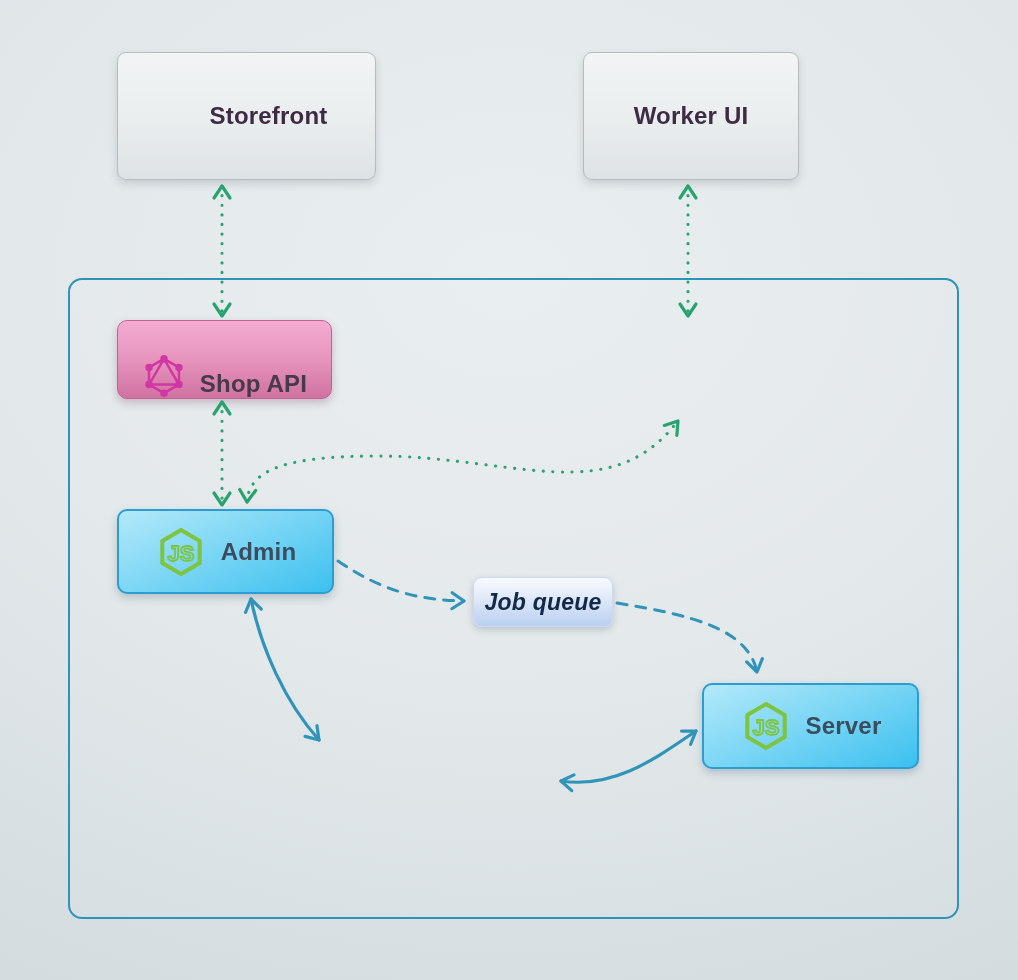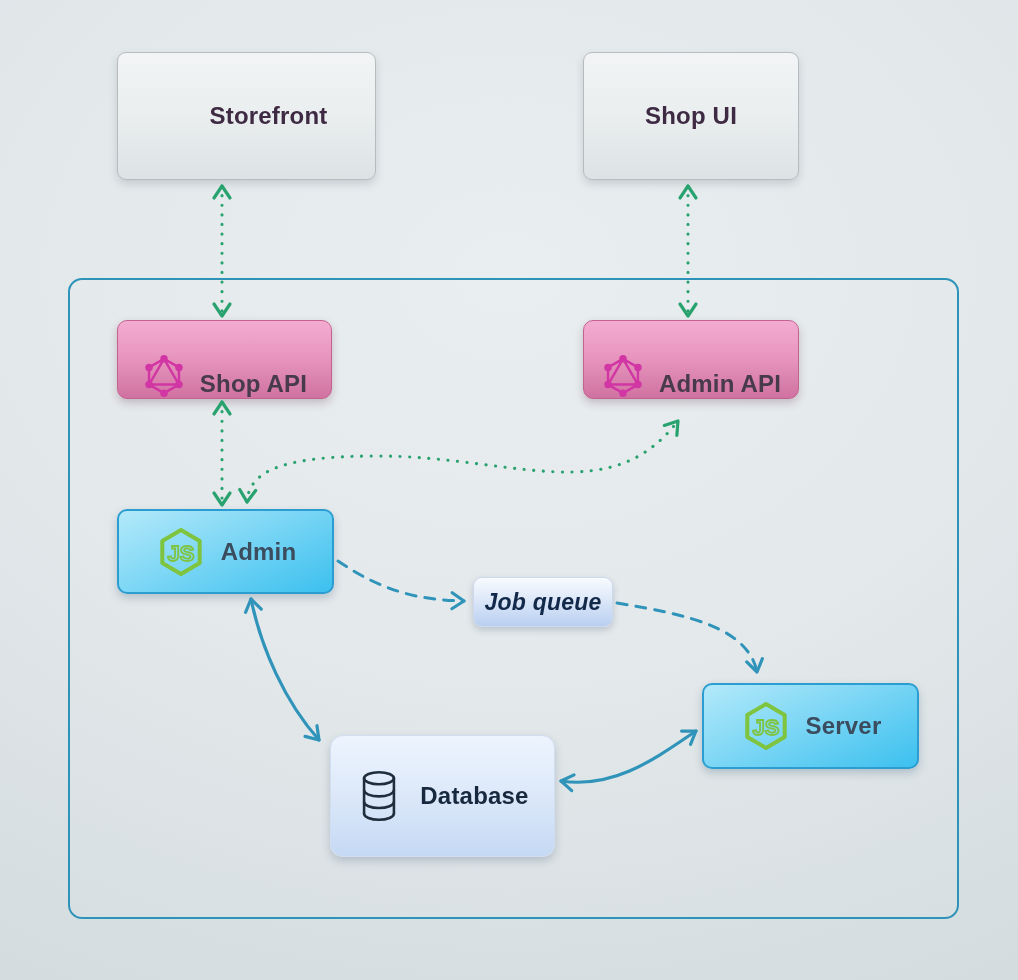--- a/index.html
+++ b/index.html
@@ -78,56 +78,40 @@
     <path d="M 251 599 C 261 648 285 702 319 740" fill="none" stroke-width="3.2" stroke-linecap="round" marker-start="url(#chev-b)" marker-end="url(#chev-b)" stroke="#3094ba"></path>
 
     <path d="M 561 781 C 615 789 656 758 696 731" fill="none" stroke-width="3.2" stroke-linecap="round" marker-start="url(#chev-b)" marker-end="url(#chev-b)" stroke="#3094ba"></path>
   </svg>
 
   <div class="node external-app" style="left:117px;top:52px;width:213px;height:126px;padding-left:44px;">
     <span>Storefront</span>
   </div>
 
   <div class="node external-app" style="left:583px;top:52px;width:214px;height:126px;">
-    <span>Shop UI</span>
+    <span>Worker UI</span>
   </div>
 
   <div class="node graphql-api" style="left:117px;top:320px;width:213px;height:77px;">
     <span class="icon">
       <svg width="44" height="44" viewBox="0 0 100 100">
         <path d="M50 11 L84 30.5 L84 69.5 L50 89 L16 69.5 L16 30.5 Z M50 11 L84 69.5 L16 69.5 Z" fill="none" stroke-width="5.5" stroke-linejoin="round" stroke="#d136a4"></path>
         <g fill="#d136a4">
           <circle cx="50" cy="11" r="8.5"></circle>
             <circle cx="84" cy="30.5" r="8.5"></circle>
           <circle cx="84" cy="69.5" r="8.5"></circle>
             <circle cx="50" cy="89" r="8.5"></circle>
           <circle cx="16" cy="69.5" r="8.5"></circle>
             <circle cx="16" cy="30.5" r="8.5"></circle>
         </g>
       </svg>
     </span>
     <span>Shop API</span>
   </div>
 
-  <div class="node graphql-api" style="left:583px;top:320px;width:214px;height:77px;">
-    <span class="icon">
-      <svg width="44" height="44" viewBox="0 0 100 100">
-        <path d="M50 11 L84 30.5 L84 69.5 L50 89 L16 69.5 L16 30.5 Z M50 11 L84 69.5 L16 69.5 Z" fill="none" stroke-width="5.5" stroke-linejoin="round" stroke="#d136a4"></path>
-        <g fill="#d136a4">
-          <circle cx="50" cy="11" r="8.5"></circle>
-            <circle cx="84" cy="30.5" r="8.5"></circle>
-          <circle cx="84" cy="69.5" r="8.5"></circle>
-            <circle cx="50" cy="89" r="8.5"></circle>
-          <circle cx="16" cy="69.5" r="8.5"></circle>
-            <circle cx="16" cy="30.5" r="8.5"></circle>
-        </g>
-      </svg>
-    </span>
-    <span>Admin API</span>
-  </div>
 
   <div class="node nodejs-process" style="left:117px;top:509px;width:213px;height:81px;">
     <span class="icon">
       <svg width="52" height="52" viewBox="0 0 64 64">
         <path d="M32 5 L55 18.5 L55 45.5 L32 59 L9 45.5 L9 18.5 Z" fill="none" stroke-width="5" stroke-linejoin="round" stroke="#7fc43f"></path>
         <text x="32" y="34" text-anchor="middle" dominant-baseline="central" font-family="Liberation Sans, sans-serif" font-size="27" font-weight="bold" fill="none" stroke-width="2.2" stroke="#7fc43f">JS</text>
       </svg>
     </span>
     <span>Admin</span>
   </div>
@@ -139,29 +123,14 @@
   <div class="node nodejs-process" style="left:702px;top:683px;width:213px;height:82px;">
     <span class="icon">
       <svg width="52" height="52" viewBox="0 0 64 64">
         <path d="M32 5 L55 18.5 L55 45.5 L32 59 L9 45.5 L9 18.5 Z" fill="none" stroke-width="5" stroke-linejoin="round" stroke="#7fc43f"></path>
         <text x="32" y="34" text-anchor="middle" dominant-baseline="central" font-family="Liberation Sans, sans-serif" font-size="27" font-weight="bold" fill="none" stroke-width="2.2" stroke="#7fc43f">JS</text>
       </svg>
     </span>
     <span>Server</span>
   </div>
 
-  <div class="node datastore" style="left:330px;top:735px;width:223px;height:120px;">
-    <span class="icon">
-      <svg width="46" height="54" viewBox="0 0 64 76">
-        <g fill="none" stroke-width="3.6" stroke-linecap="round" stroke="#1f2d3c">
-          <ellipse cx="32" cy="13" rx="21" ry="8.5"></ellipse>
-          <path d="M11 13 L11 63"></path>
-          <path d="M53 13 L53 63"></path>
-          <path d="M11 30 A21 8.5 0 0 0 53 30"></path>
-          <path d="M11 46.5 A21 8.5 0 0 0 53 46.5"></path>
-          <path d="M11 63 A21 8.5 0 0 0 53 63"></path>
-        </g>
-      </svg>
-    </span>
-    <span>Database</span>
-  </div>
 
 </div>
 
 </body></html>

